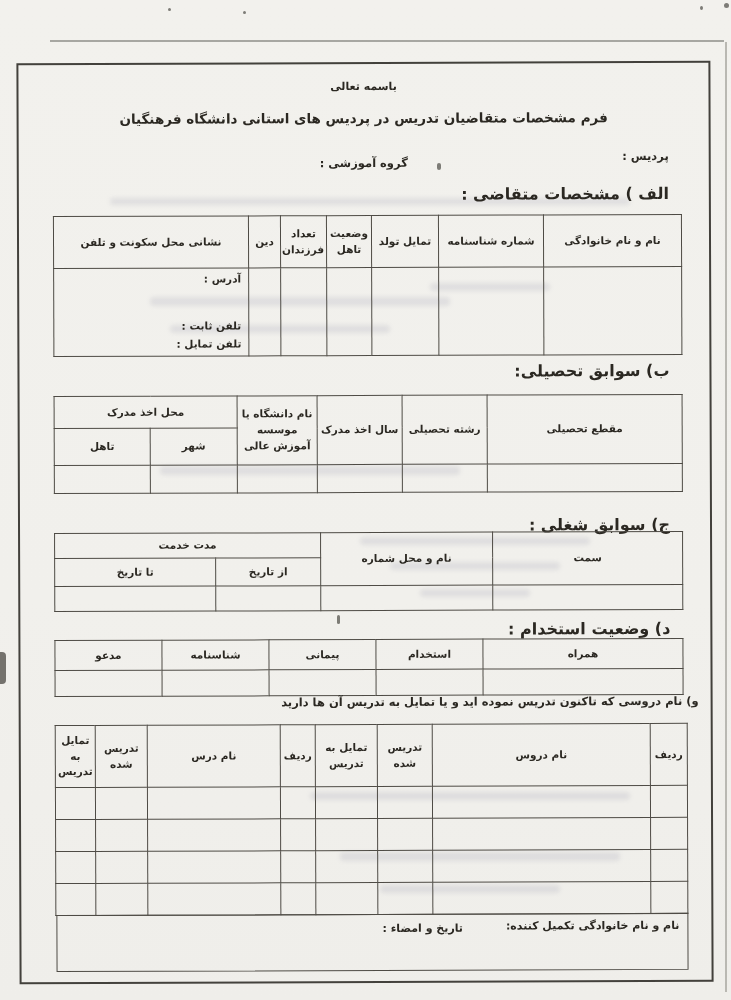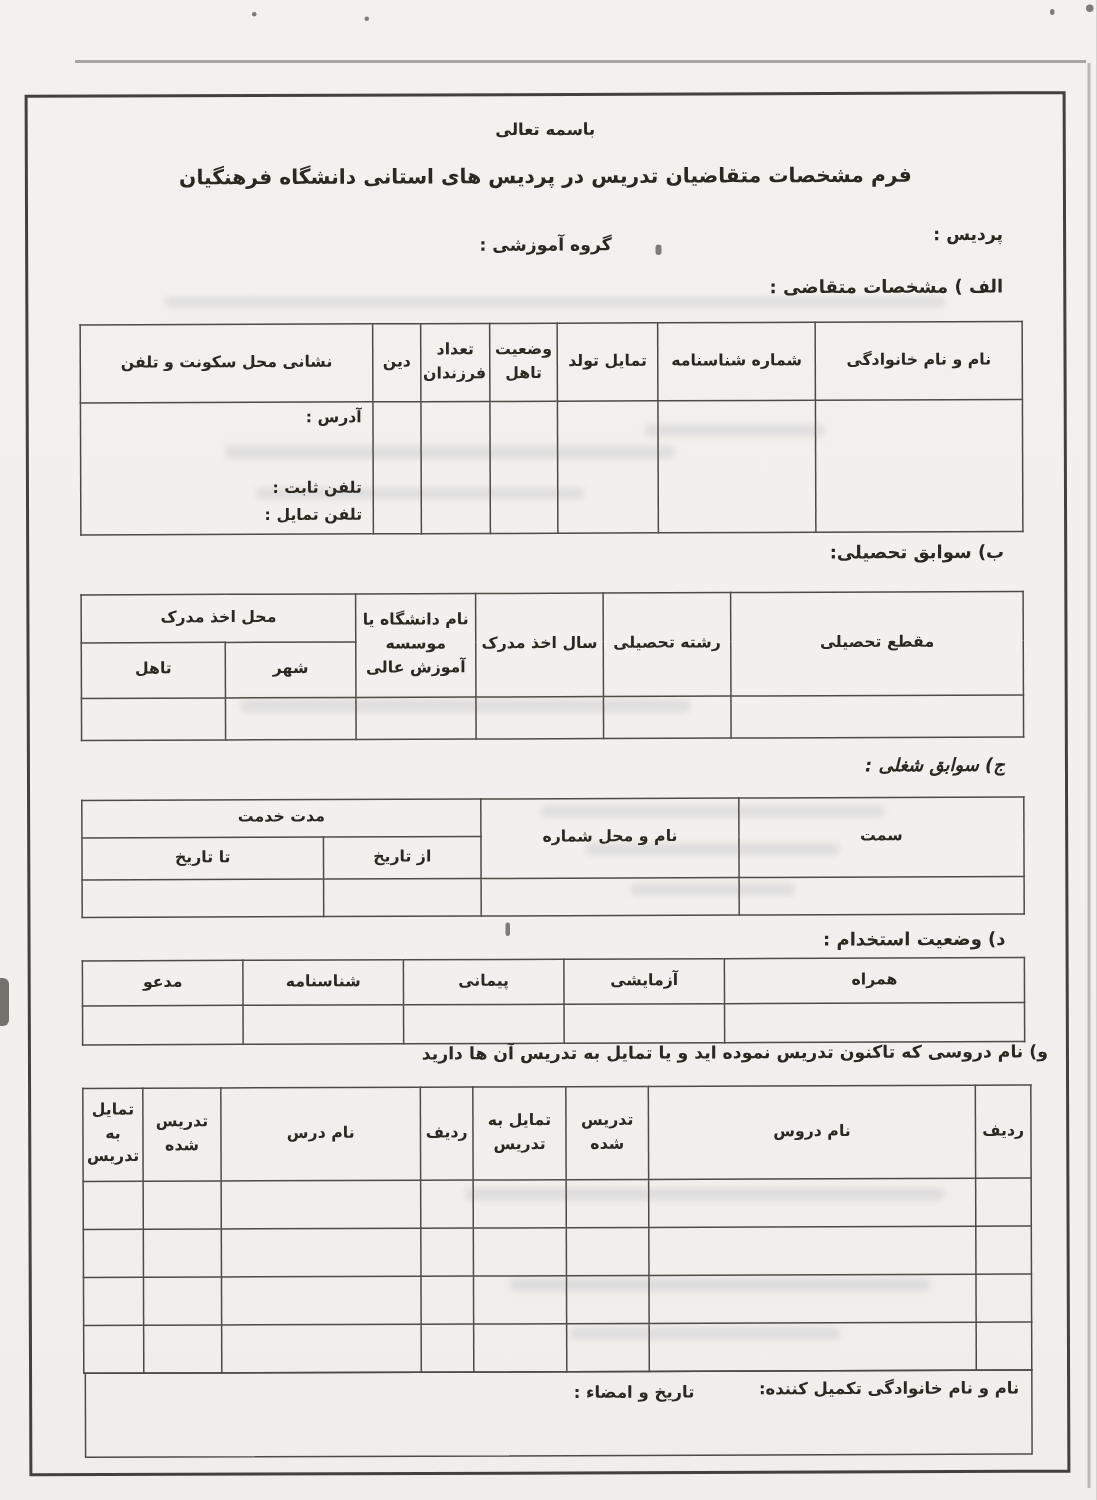--- a/index.html
+++ b/index.html
@@ -37,24 +37,24 @@
     direction: rtl;
   }
   .abs { position: absolute; }
   .center-text { left: 0; width: 100%; text-align: center; }
   .bold { font-weight: bold; }
 
   .bismillah { top: 16px; font-size: 11px; }
   .form-title { top: 46px; font-size: 13.5px; letter-spacing: 0.2px; }
   .campus-label { top: 86px; right: 40px; font-size: 11.5px; }
   .group-label { top: 92px; font-size: 11.5px; }
-  .section-heading { right: 40px; font-size: 12px; }
+  .section-heading { right: 40px; font-size: 16px; }
   .heading-a { top: 121px; }
   .heading-b { top: 298px; }
-  .heading-c { top: 440px; font-style: italic; }
+  .heading-c { top: 452px; }
   .heading-d { top: 556px; }
   .heading-w { top: 631px; right: 12px; font-size: 11.5px; }
 
   table {
     position: absolute;
     border-collapse: collapse; table-layout: fixed;
     direction: rtl;
   }
   td, th {
     border: 1.5px solid #4e4b45;
@@ -221,21 +221,21 @@
       <colgroup>
         <col style="width:200px">
           <col style="width:107px">
           <col style="width:107px">
           <col style="width:107px">
           <col style="width:107px">
       </colgroup>
       <tbody>
           <tr style="height:30px;">
         <th>همراه</th>
-        <th>آزمایشی</th>
+        <th>استخدام</th>
         <th>پیمانی</th>
         <th>شناسنامه</th>
         <th>مدعو</th>
       </tr>
       <tr style="height:26px;">
         <td></td>
         <td></td>
         <td></td>
         <td></td>
         <td></td>

